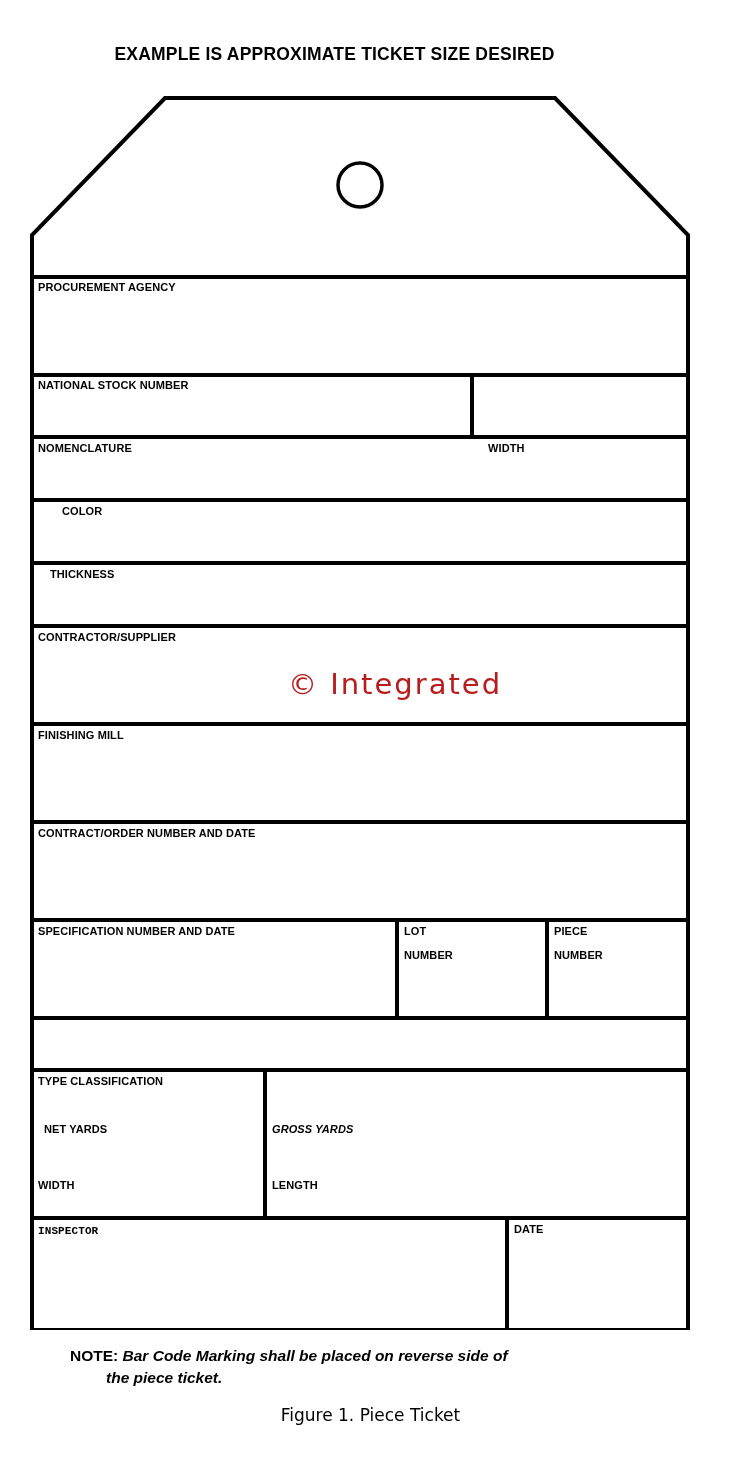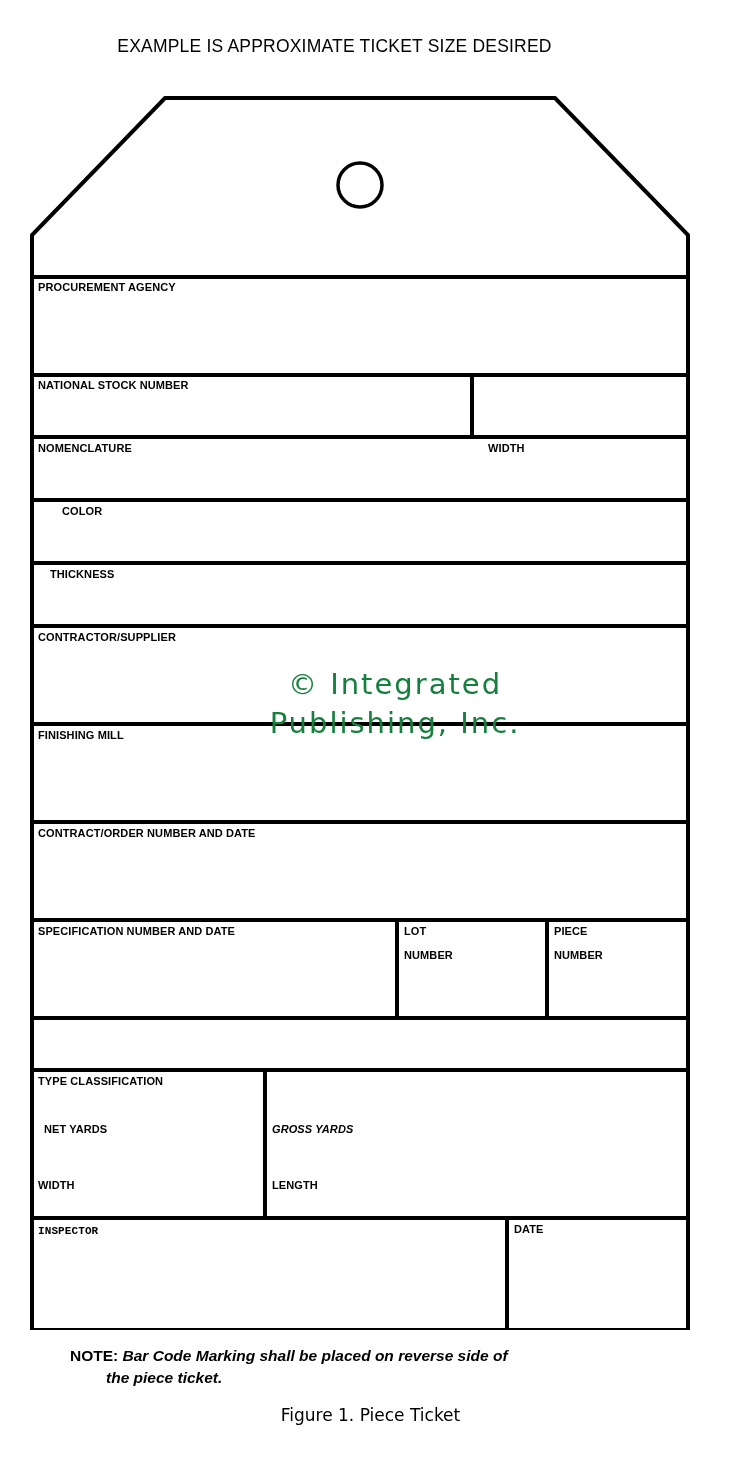--- a/index.html
+++ b/index.html
@@ -20,25 +20,25 @@
     position: absolute;
     left: 0; top: 0;
     width: 741px;
     height: 1458px;
   }
 
   
   .doc-title {
     position: absolute;
     left: 0;
-    top: 36px;
+    top: 44px;
     width: 669px;
     text-align: center;
     font-size: 17.5px;
-    font-weight: normal;
+    font-weight: bold;
     letter-spacing: 0.2px;
   }
 
   
   #ticket-wrap {
     position: absolute;
     left: 20px;
     top: 85px;
     width: 700px;
     height: 1245px;
@@ -58,21 +58,21 @@
     line-height: 1.08;
   }
 
   
   .watermark {
     position: absolute;
     left: 170px;
     top: 665px;
     width: 450px;
     text-align: center;
-    color: #15803d;
+    color: #b91c1c;
     font-size: 29px;
     font-family: "DejaVu Sans", sans-serif;
     letter-spacing: 2px;
     line-height: 1.35;
     pointer-events: none;
   }
 
   
   .note {
     position: absolute;
@@ -175,21 +175,20 @@
     <div class="fld" style="left:252px; top:1095px;">LENGTH</div>
 
     <div class="fld" style="left:18px; top:1141px;font-family:Liberation Mono, monospace;">INSPECTOR</div>
 
     <div class="fld" style="left:494px; top:1139px;">DATE</div>
 
   </div>
 
   <div class="watermark">
     <div>© Integrated</div>
-    <div>Publishing, Inc.</div>
   </div>
 
   <div class="note">
     <b class="lead">NOTE:</b>
     <span>Bar Code Marking shall be placed on reverse side of</span>
     <span class="line2">the piece ticket.</span>
   </div>
 
   <div class="figure-caption">Figure 1.  Piece Ticket</div>
 

